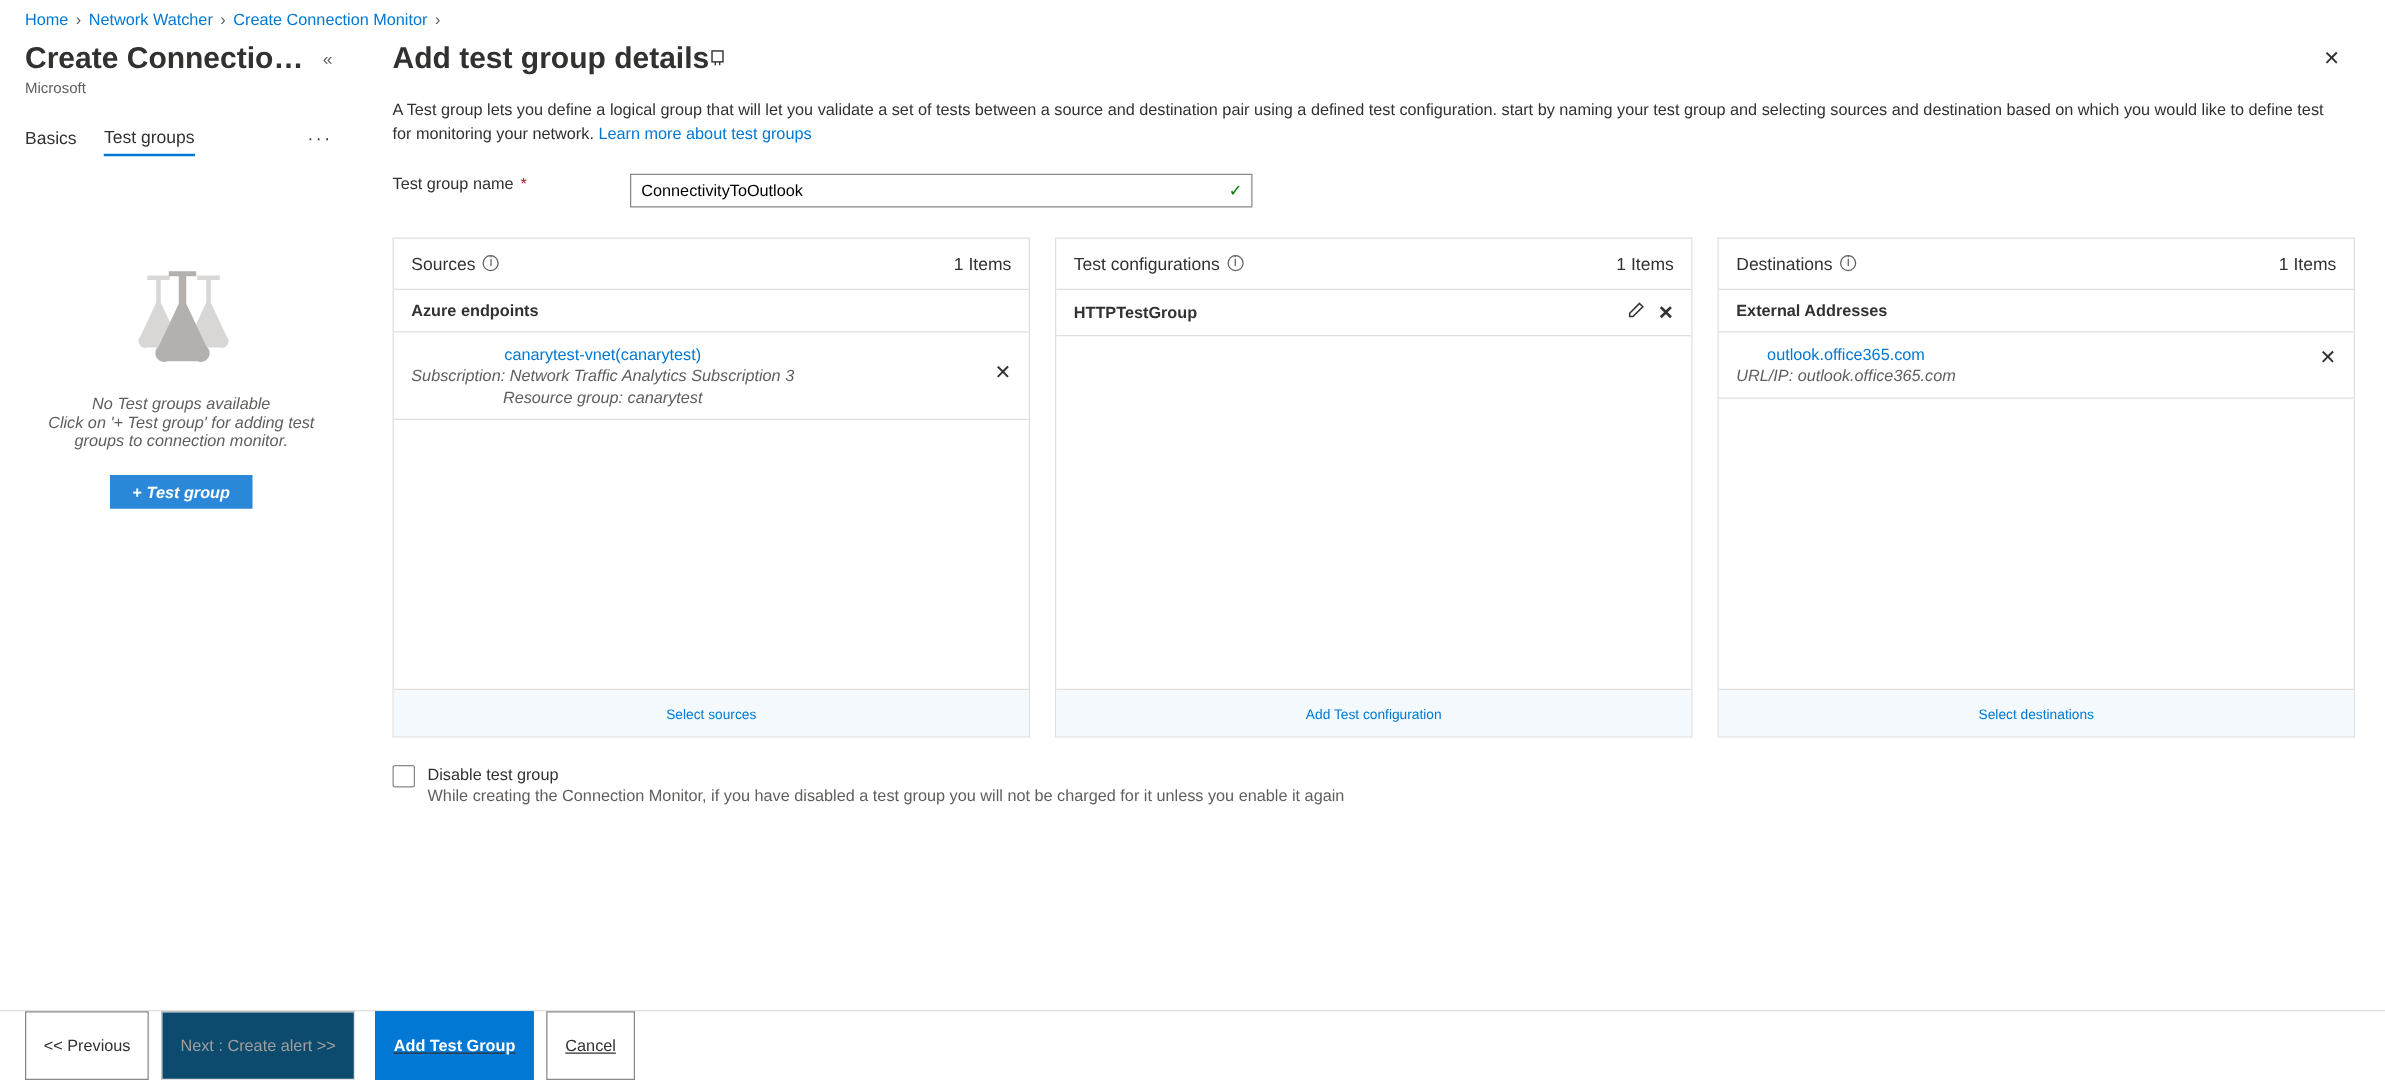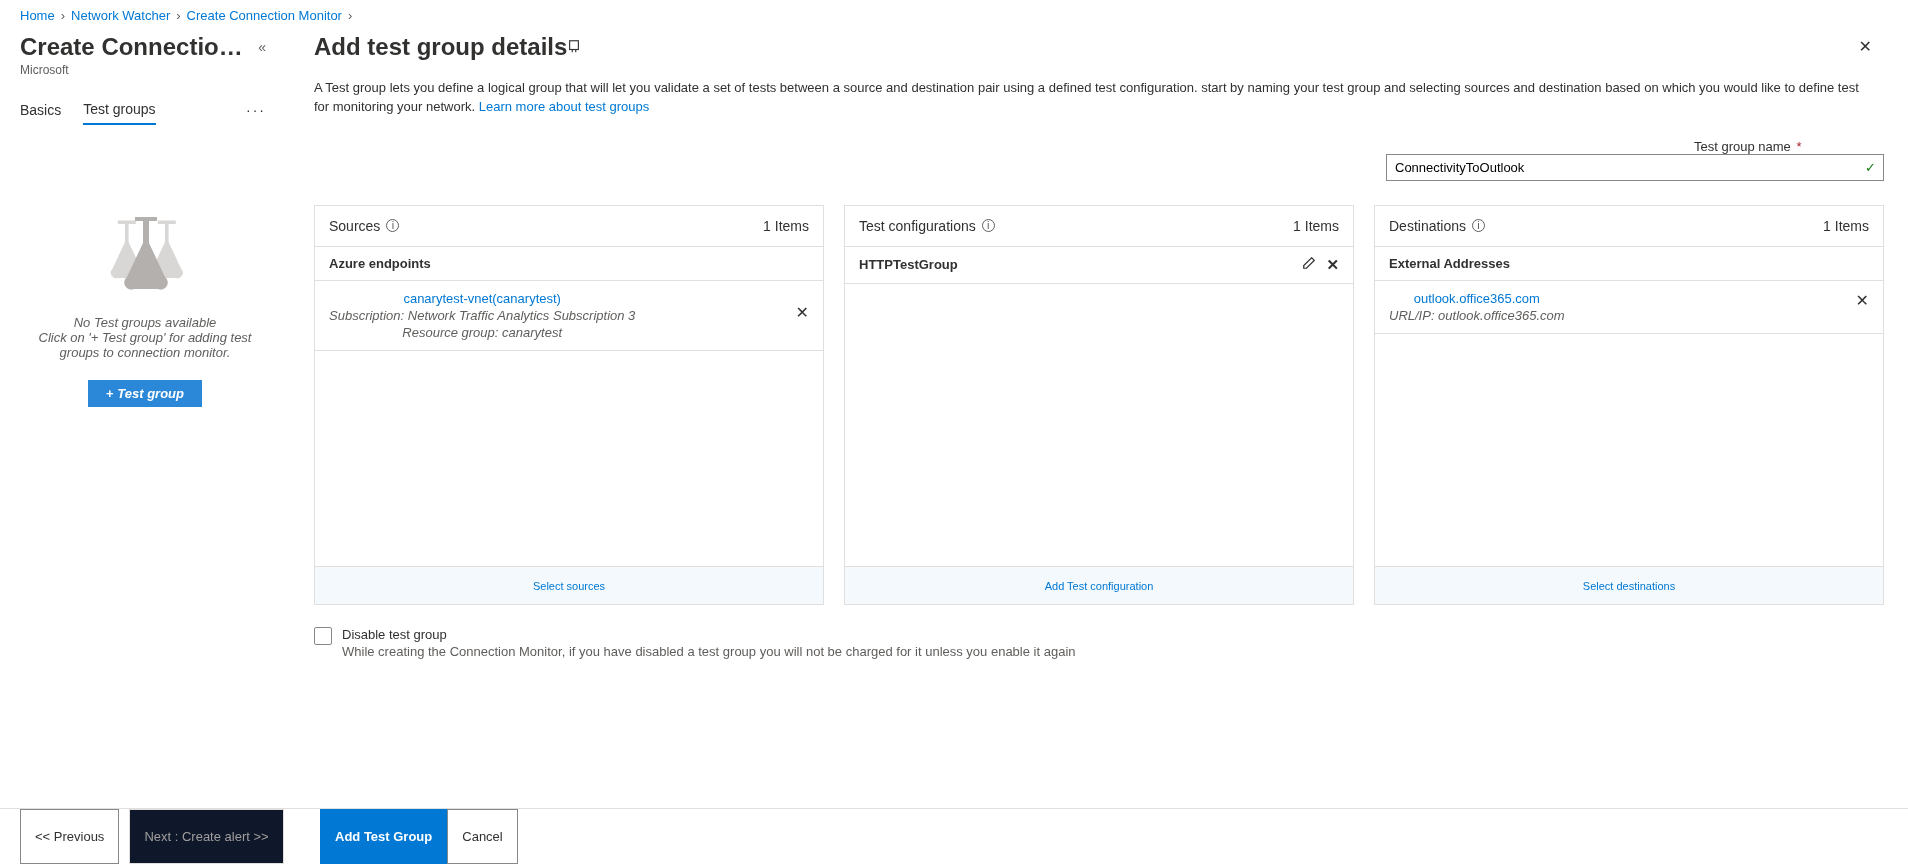--- a/index.html
+++ b/index.html
@@ -41,21 +41,21 @@
   .add-tg-wrap{text-align:center;}
 
   .main{flex:1;padding:6px 24px 0 24px;position:relative;overflow:hidden;}
   .main-title-row{display:flex;align-items:center;}
   .main-title{font-size:24px;font-weight:600;}
   .pin{font-size:14px;cursor:pointer;}
   .close-x{position:absolute;right:36px;top:10px;font-size:16px;cursor:pointer;}
   .desc{margin-top:18px;font-size:13px;line-height:1.45;max-width:1560px;}
   .desc a{color:var(--link);text-decoration:none;}
 
-  .form-row{display:flex;align-items:flex-end;margin-top:22px;flex-direction:column;}
+  .form-row{display:flex;align-items:flex-start;margin-top:22px;}
   .form-label{width:190px;font-size:13px;}
   .req{color:#a4262c;margin-left:2px;}
   .form-input-wrap{position:relative;width:498px;}
   .form-input{width:100%;padding:5px 28px 5px 8px;border:1px solid var(--border-dark);font-size:13px;}
   .valid-ico{position:absolute;right:8px;top:6px;color:#107c10;font-size:13px;}
 
   .panels{display:flex;gap:20px;margin-top:24px;}
   .panel{flex:1;border:1px solid var(--border);display:flex;flex-direction:column;min-height:400px;}
   .panel-head{display:flex;align-items:center;justify-content:space-between;padding:12px 14px;font-size:14px;border-bottom:1px solid var(--border);}
   .panel-head-left{display:flex;align-items:center;gap:6px;}
@@ -74,22 +74,22 @@
 
   .disable-row{display:flex;align-items:flex-start;gap:10px;margin-top:22px;}
   .chk{width:18px;height:18px;border:1px solid var(--border-dark);border-radius:2px;cursor:pointer;flex-shrink:0;}
   .disable-text .hint{color:var(--text-sub);font-size:13px;margin-top:2px;}
 
   
   .bottom-bar{position:absolute;left:0;right:0;bottom:0;height:56px;border-top:1px solid var(--border);background:#fff;display:flex;padding:0 20px;gap:10px;}
   .bottom-left{display:flex;gap:10px;width:270px;}
   .btn{font-size:13px;padding:6px 14px;border:1px solid var(--border-dark);background:#fff;cursor:pointer;}
   .btn.ghost{color:#323130;}
-  .btn.disabled{color:#a19f9d;border-color:var(--border);cursor:default;background:#0f172a;}
-  .bottom-main{display:flex;margin-left:20px;}
+  .btn.disabled{color:#a19f9d;border-color:var(--border);cursor:default;background:#0c4a6e;}
+  .bottom-main{display:flex;gap:10px;text-decoration:underline;}
   .btn.primary{background:var(--azure-blue);color:#fff;border-color:var(--azure-blue);font-weight:600;}
 </style>
 </head>
 <body>
 
 <div class="breadcrumb">
   <a href="#">Home</a>
   <span class="chev">›</span>
   <a href="#">Network Watcher</a>
   <span class="chev">›</span>

